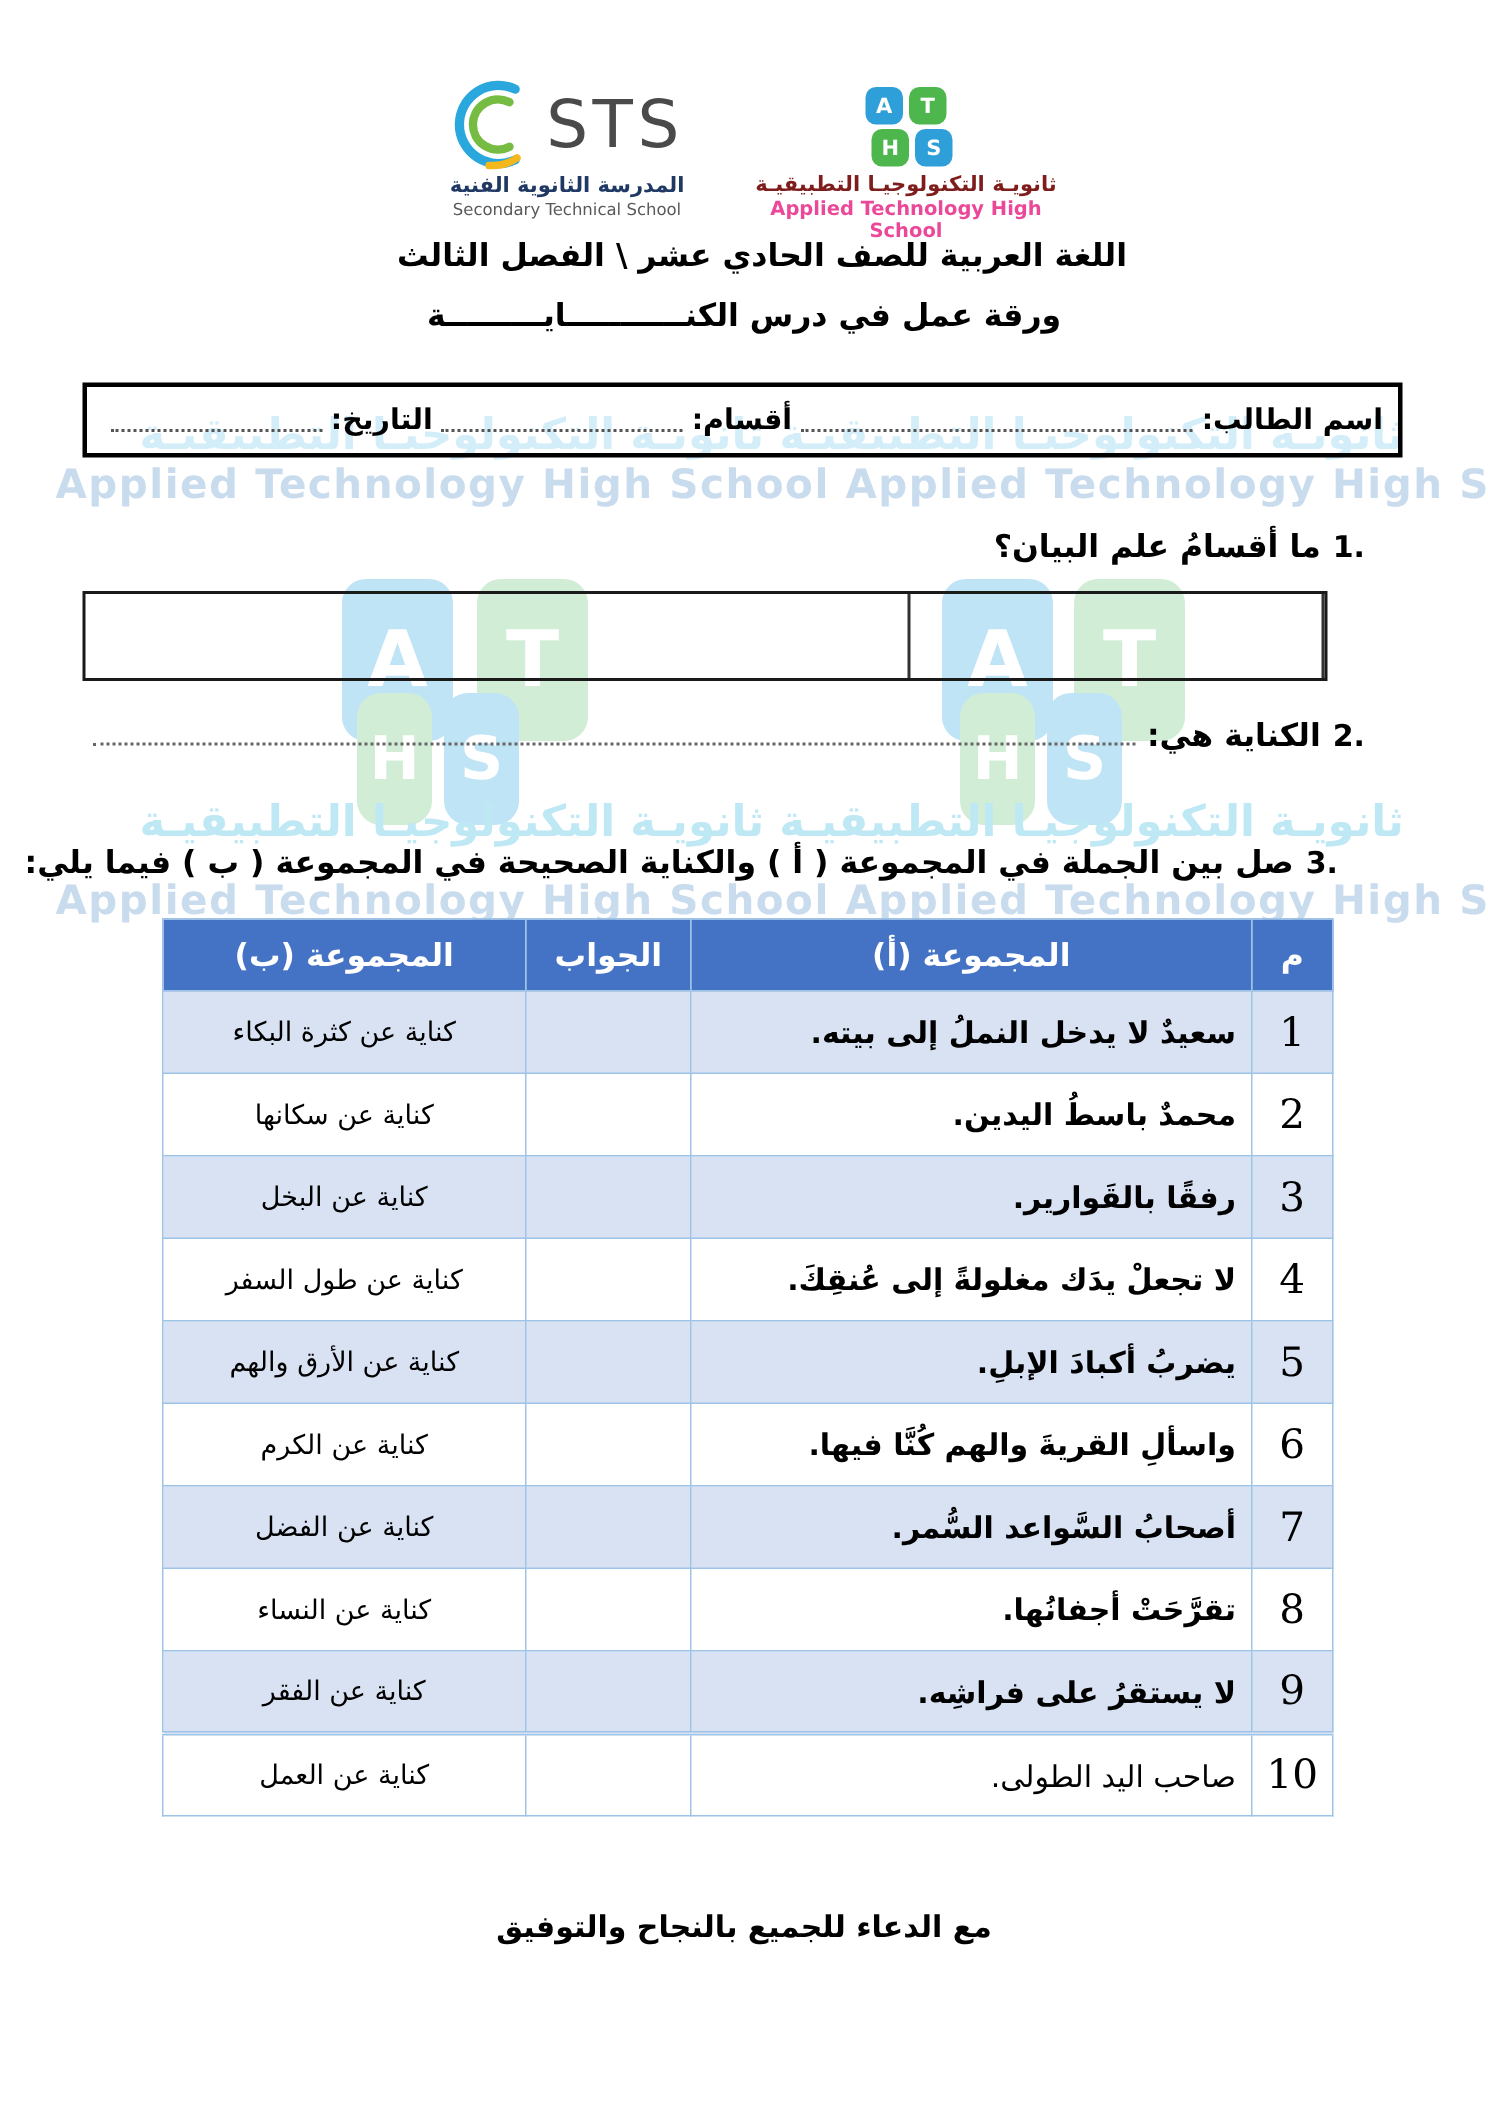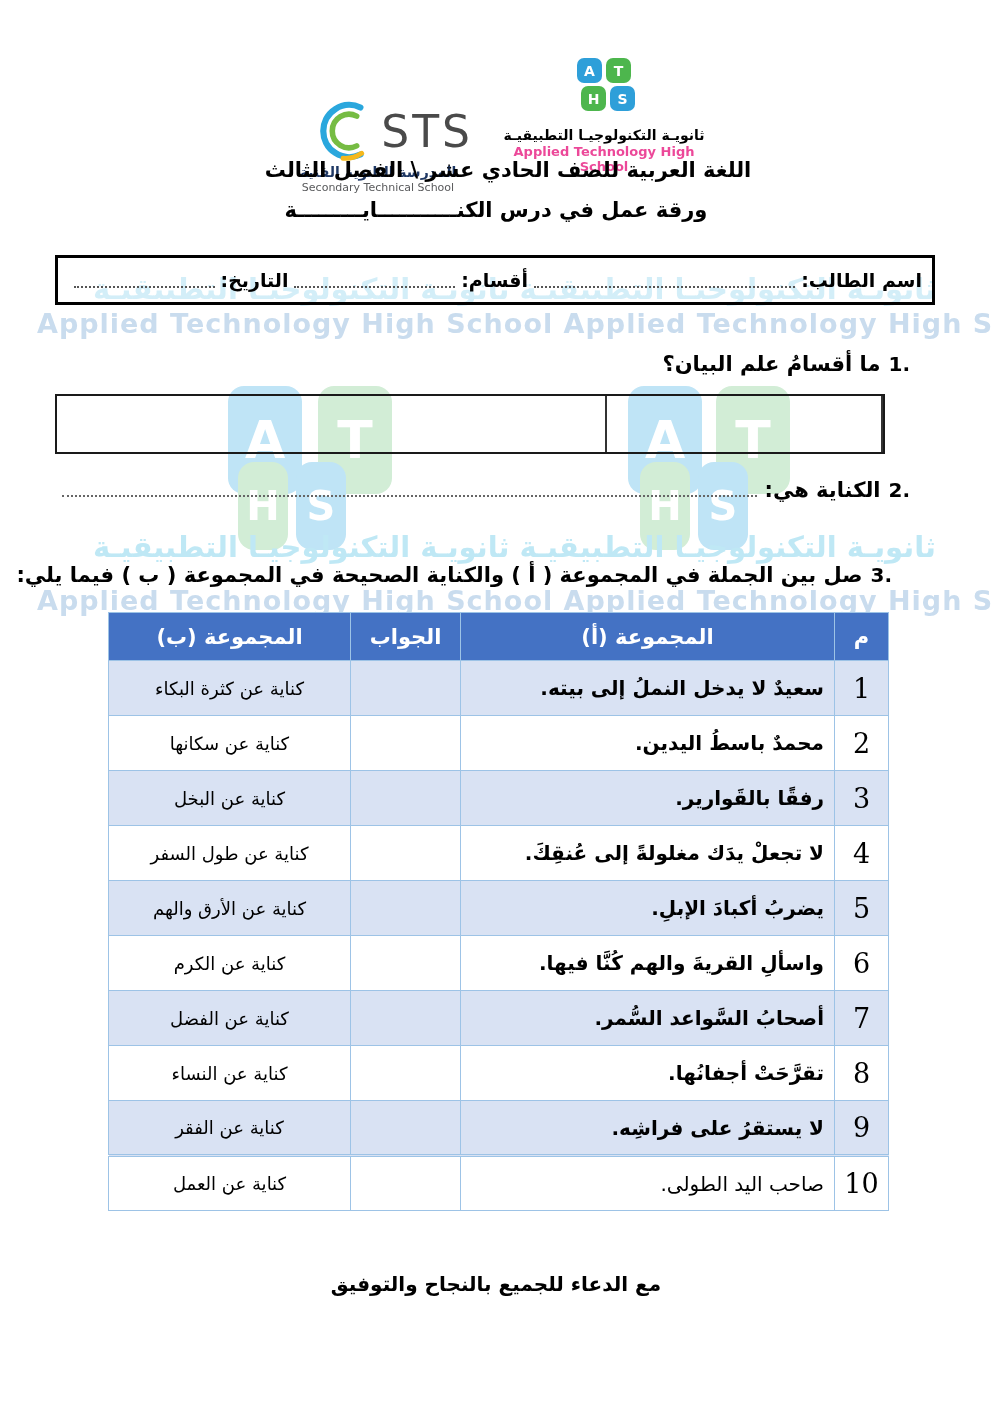--- a/index.html
+++ b/index.html
@@ -16,33 +16,33 @@
   .tile { position:absolute; z-index:0; display:flex; align-items:center; justify-content:center;
           color:#ffffff; font-weight:bold; border-radius:16px; pointer-events:none; }
   .tile-blue { background:#bfe4f6; }
   .tile-green { background:#d2edd6; }
   .tile-lg { width:74px; height:108px; font-size:52px; }
   .tile-sm { width:50px; height:88px; font-size:40px; }
   
   .logos { position:absolute; top:52px; left:0; width:100%; display:flex; justify-content:center;
            align-items:flex-start; gap:26px; z-index:2; }
   .sts-logo { width:190px; text-align:center; }
-  .sts-top { display:flex; align-items:center; justify-content:flex-end; gap:2px;margin-top:48px; }
+  .sts-top { display:flex; align-items:center; justify-content:center; gap:2px; }
   .sts-word { font-size:44px; color:#4a4a4a; letter-spacing:3px; font-weight:normal; }
   .sts-ar { color:#1f3864; font-weight:bold; font-size:14px; margin-top:2px; direction:rtl; }
   .sts-en { color:#58595b; font-size:11px; margin-top:1px; }
   .aths-logo { width:210px; text-align:center; padding-top:6px; }
   .aths-tiles { display:inline-block; }
   .aths-row { display:flex; gap:4px; justify-content:center; }
   .aths-row2 { margin-top:3px; transform:translateX(4px); }
   .atile { width:25px; height:25px; border-radius:7px; color:#fff; font-weight:bold; font-size:14px;
            display:flex; align-items:center; justify-content:center; }
   .atile-blue { background:#2e9fd9; }
   .atile-green { background:#4db64d; }
-  .aths-ar { color:#000000; font-weight:bold; font-size:14px; margin-top:16px; direction:rtl; }
+  .aths-ar { color:#7f1d1d; font-weight:bold; font-size:14px; margin-top:4px; direction:rtl; }
   .aths-en { color:#ec4899; font-weight:bold; font-size:13px; margin-top:1px; }
   
   .title1 { position:absolute; top:158px; width:100%; text-align:center; font-weight:bold;
             font-size:21px; direction:rtl; z-index:2;padding-left:24px; }
   .title2 { position:absolute; top:198px; width:100%; text-align:center; font-weight:bold;
             font-size:21px; direction:rtl; z-index:2; }
   
   .student-bar { position:absolute; top:255px; left:55px; width:880px; height:50px;
                  border:3px solid #000; display:flex; direction:rtl; align-items:center;
                  padding:0 10px; z-index:2; background:transparent; }

